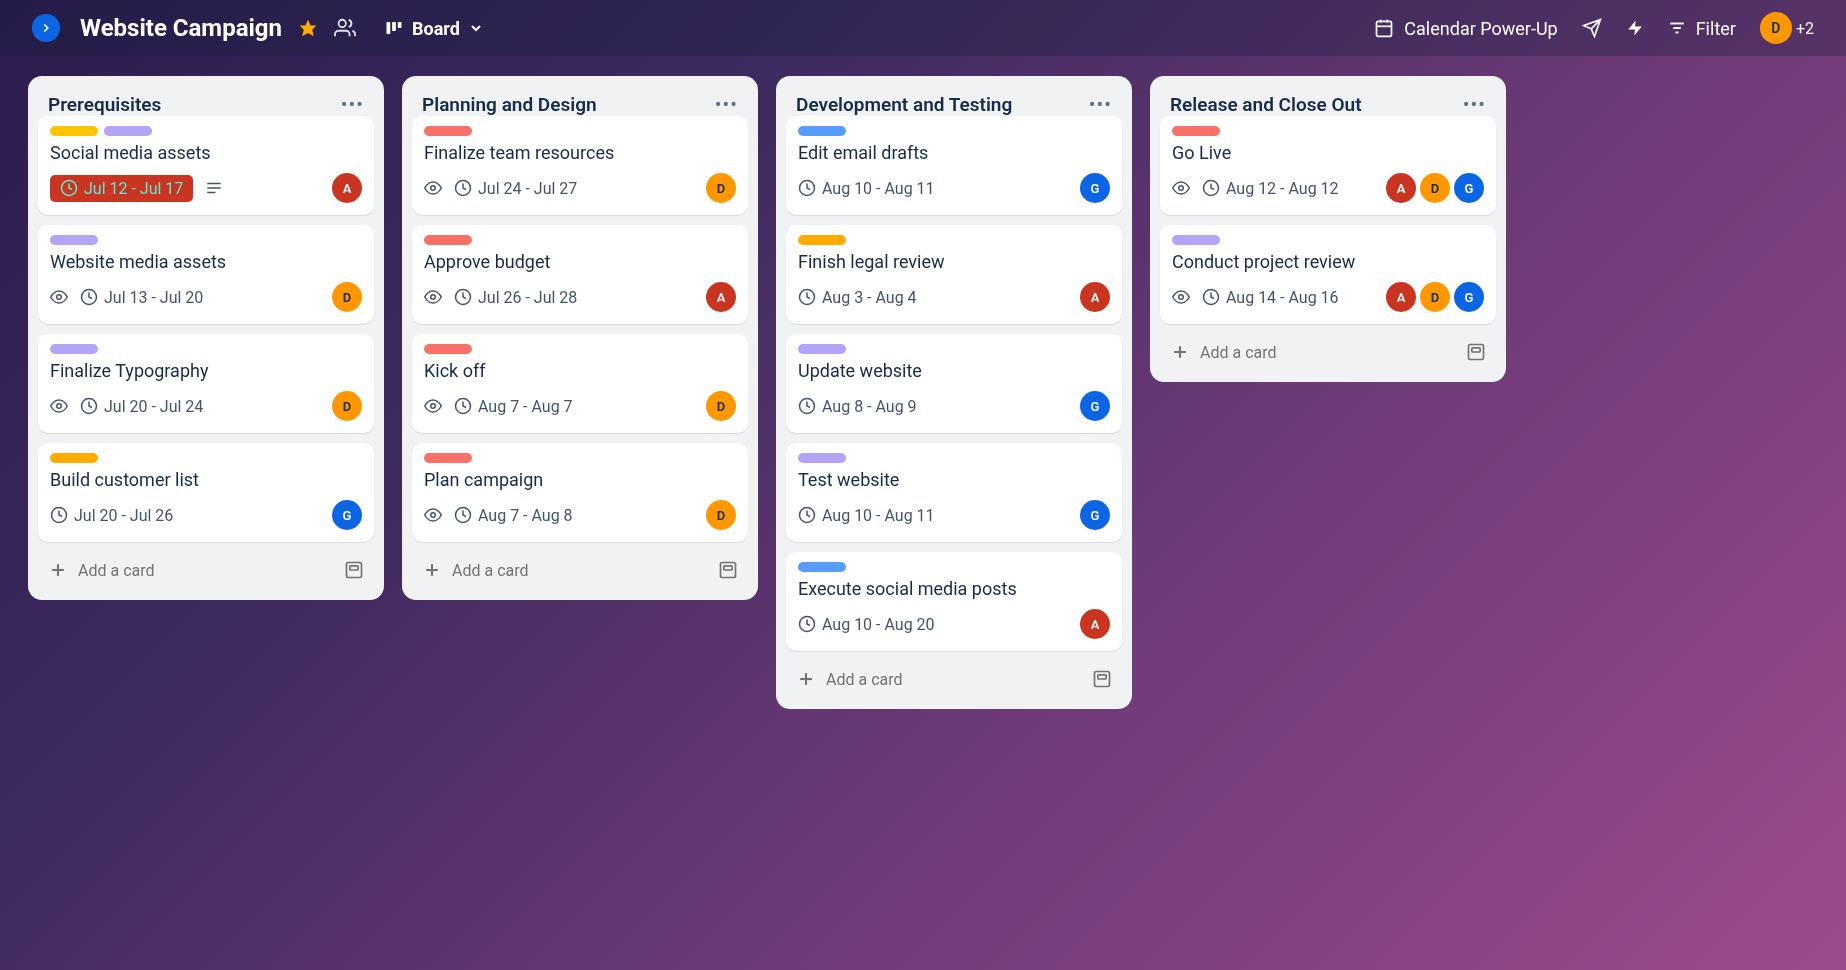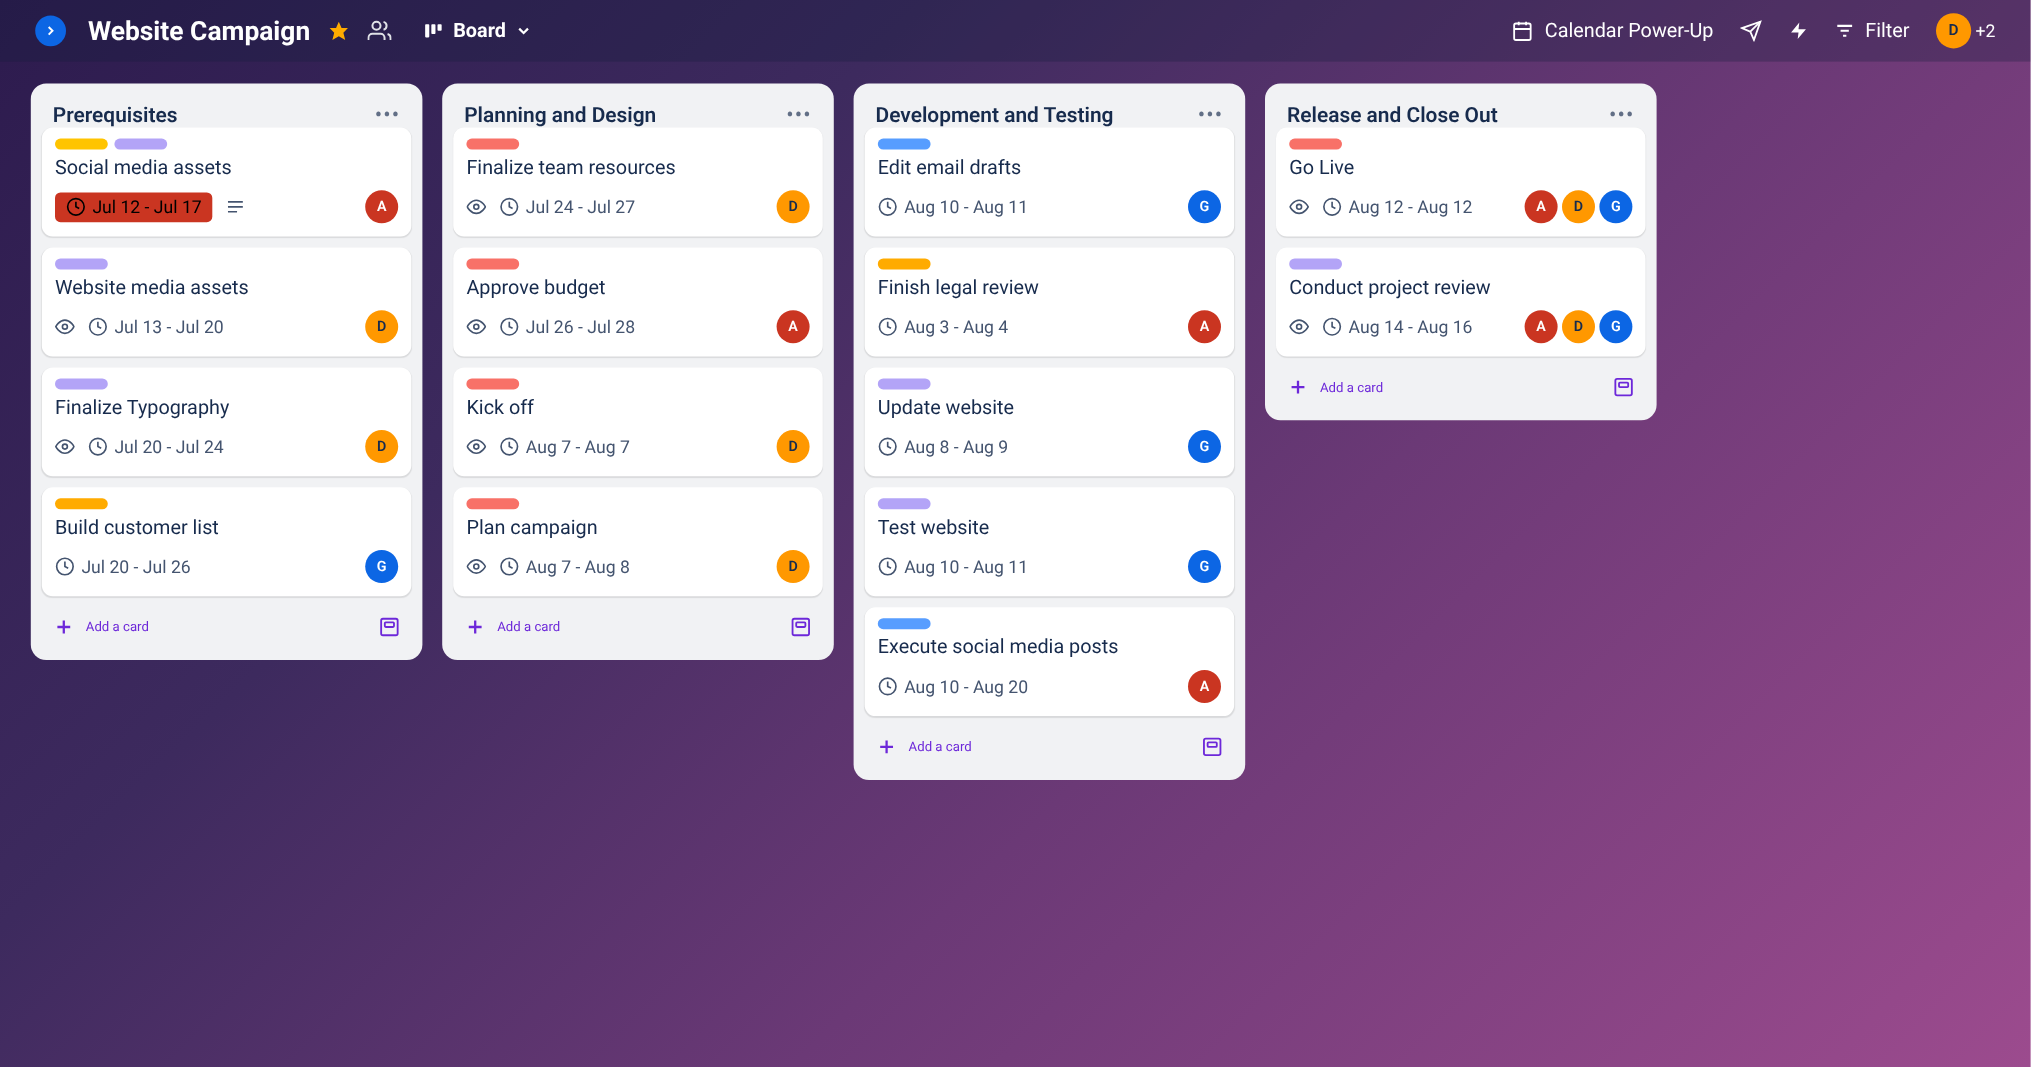--- a/index.html
+++ b/index.html
@@ -76,35 +76,35 @@
 .label.yellow { background: #ffc400; }
 .label.purple { background: #b3a4f7; }
 .label.orange { background: #ffab00; }
 .label.red { background: #f87168; }
 .label.blue { background: #579dff; }
 .card-title { font-size: 18px; color: #172b4d; margin-bottom: 10px; }
 .card-footer { display: flex; align-items: center; justify-content: space-between; }
 .badges { display: flex; align-items: center; gap: 12px; color: #44546f; font-size: 16px; }
 .date-badge { display: flex; align-items: center; gap: 6px; }
 .date-badge.overdue {
-  background: #ca3521; color: #000000;
+  background: #ca3521; color: #5eead4;
   padding: 4px 10px; border-radius: 5px;
 }
 .members { display: flex; gap: 4px; }
 .member {
   width: 30px; height: 30px; border-radius: 50%;
   display: flex; align-items: center; justify-content: center;
   font-size: 13px; font-weight: 600; color: white;
 }
 .member.red { background: #ca3521; }
 .member.orange { background: #ff9800; color: #172b4d; }
 .member.blue { background: #0c66e4; }
 .add-card {
   display: flex; align-items: center; justify-content: space-between;
-  padding: 8px 10px; color: #6d28d9; font-size: 12px;
+  padding: 8px 10px; color: #737373; font-size: 16px;
   cursor: pointer; border-radius: 8px;
 }
 .add-card-left { display: flex; align-items: center; gap: 10px; }
 svg { display: block; }
 .icon-sm { width: 18px; height: 18px; }
 </style>
 </head>
 <body>
 
 <div class="header">

